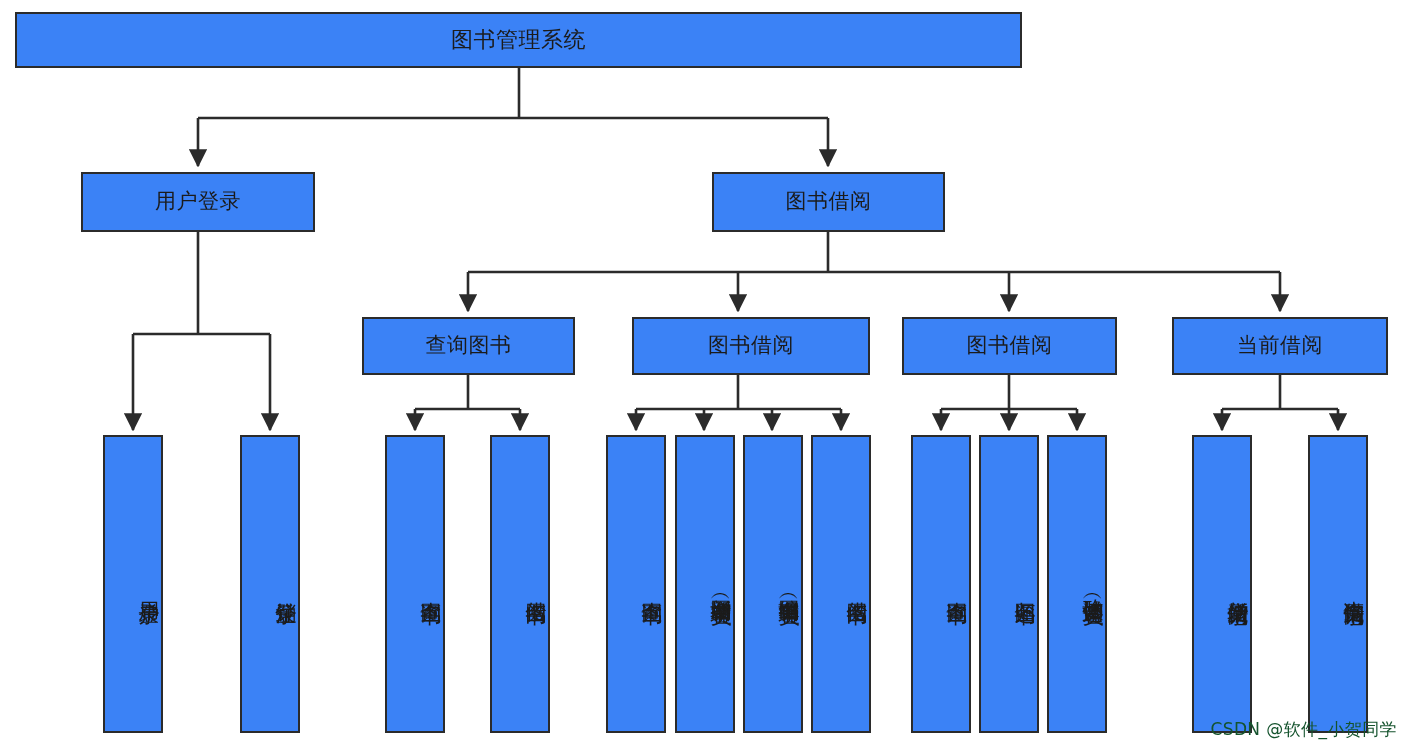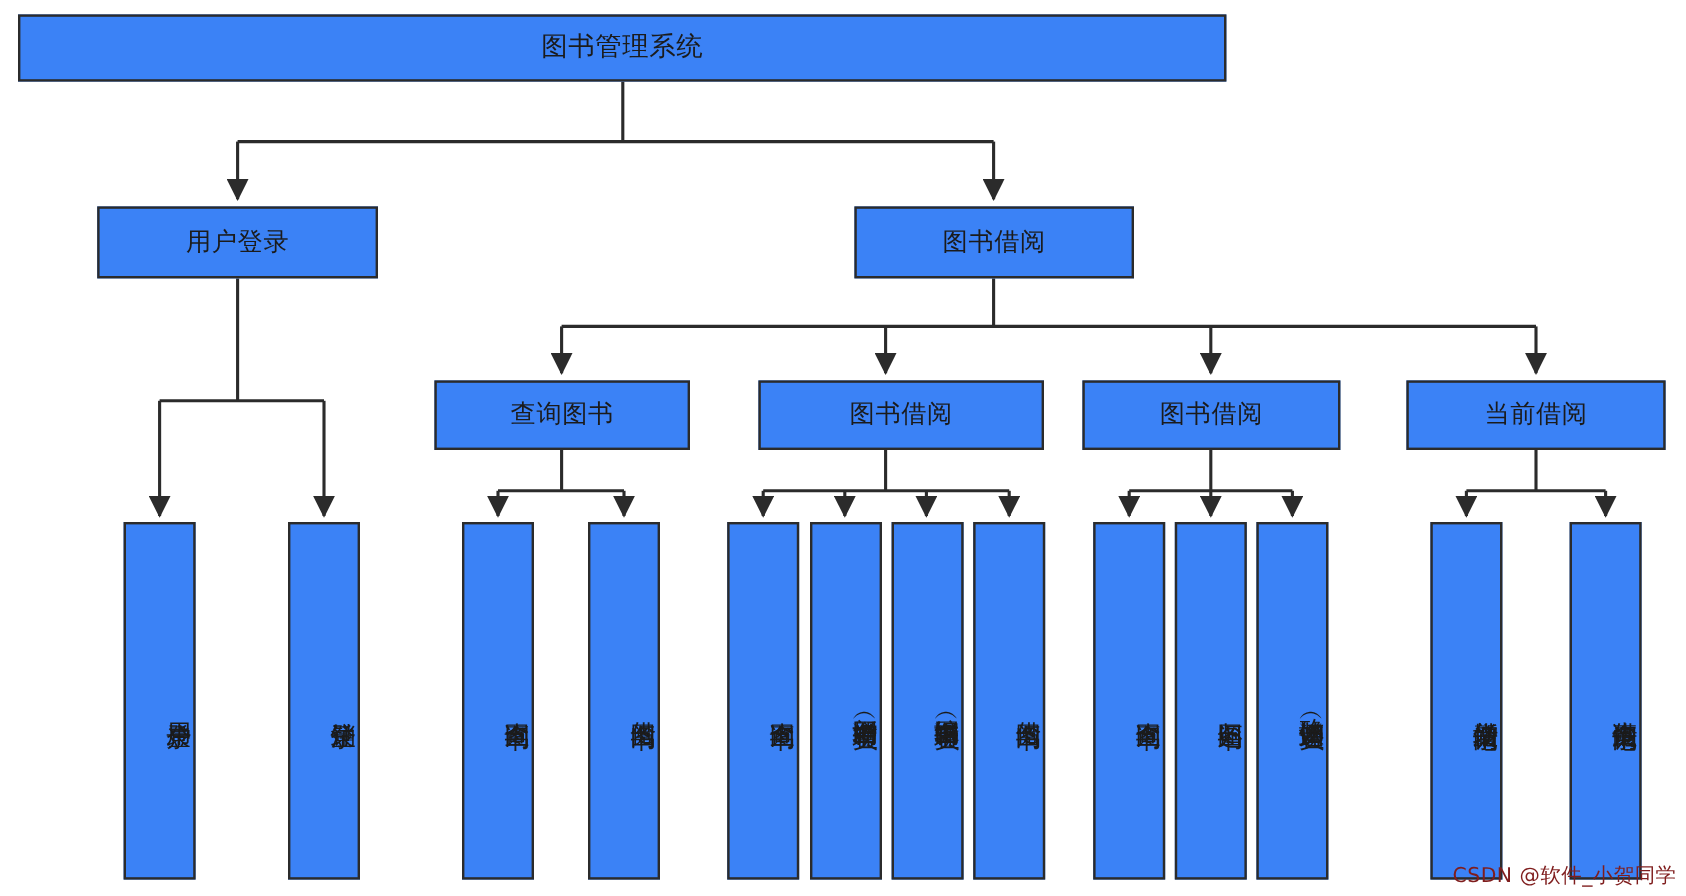--- a/index.html
+++ b/index.html
@@ -60,21 +60,21 @@
     overflow: hidden;
   }
   .node-v.tall-text {
     padding-top: 4px;
   }
   .watermark {
     position: absolute;
     right: 8px;
     bottom: 6px;
     font-size: 17px;
-    color: #7f1d1d;
+    color: #14532d;
     white-space: nowrap;
     letter-spacing: 0.4px;
   }
 </style>
 </head>
 <body>
 
 <div id="diagram-root">
 
   <svg class="edges" viewBox="0 0 1405 747" width="1405" height="747" xmlns="http://www.w3.org/2000/svg">

